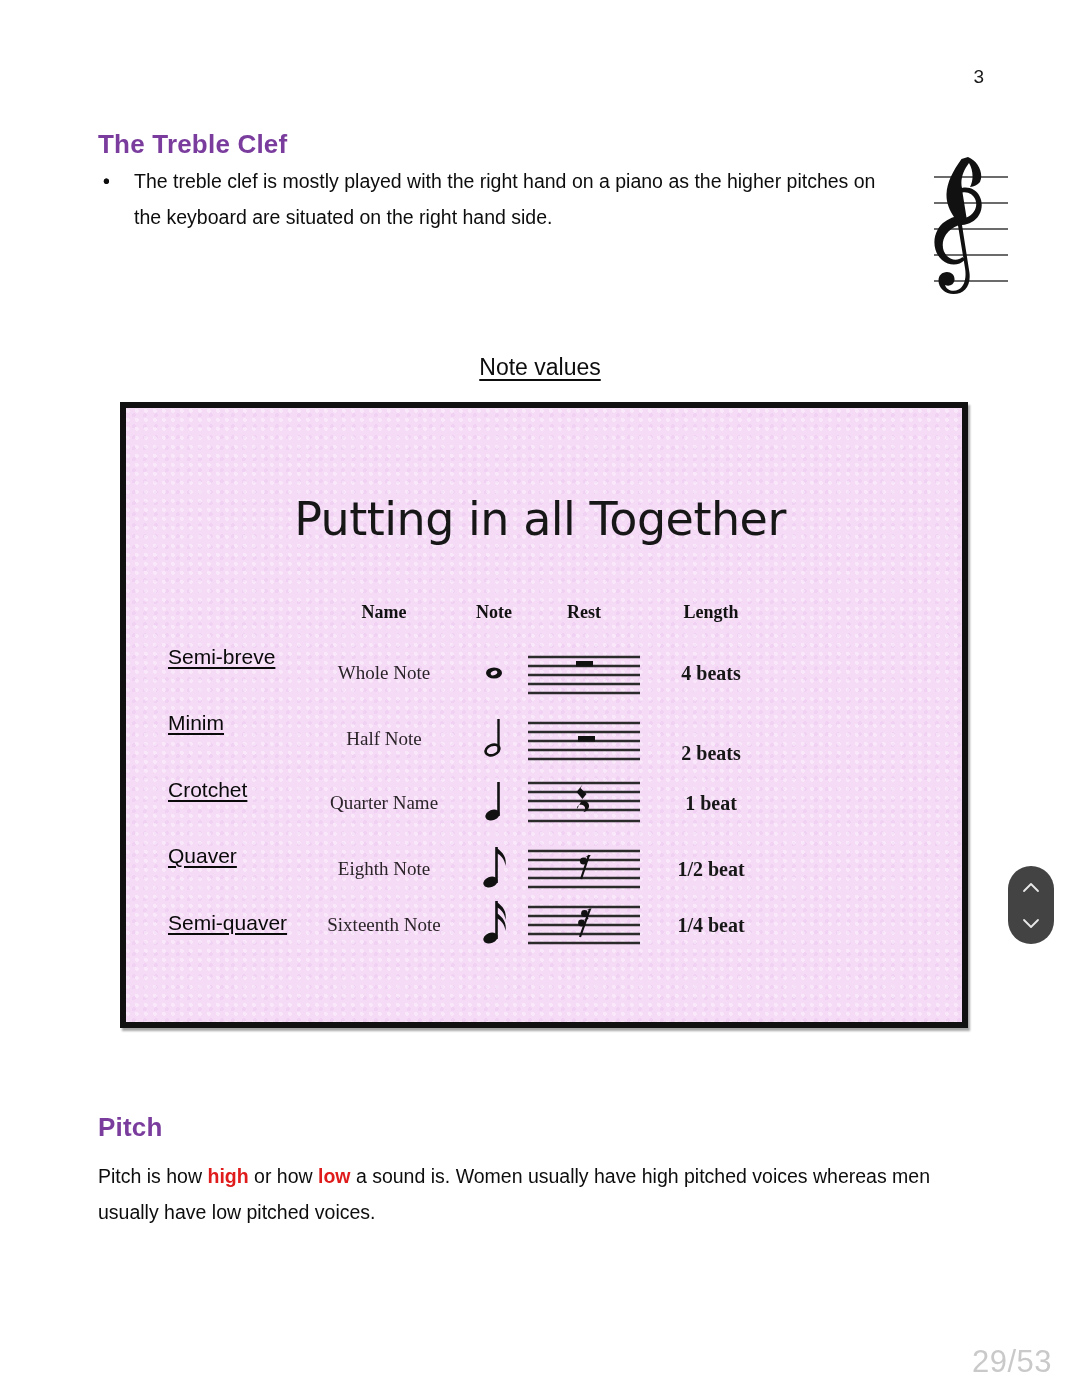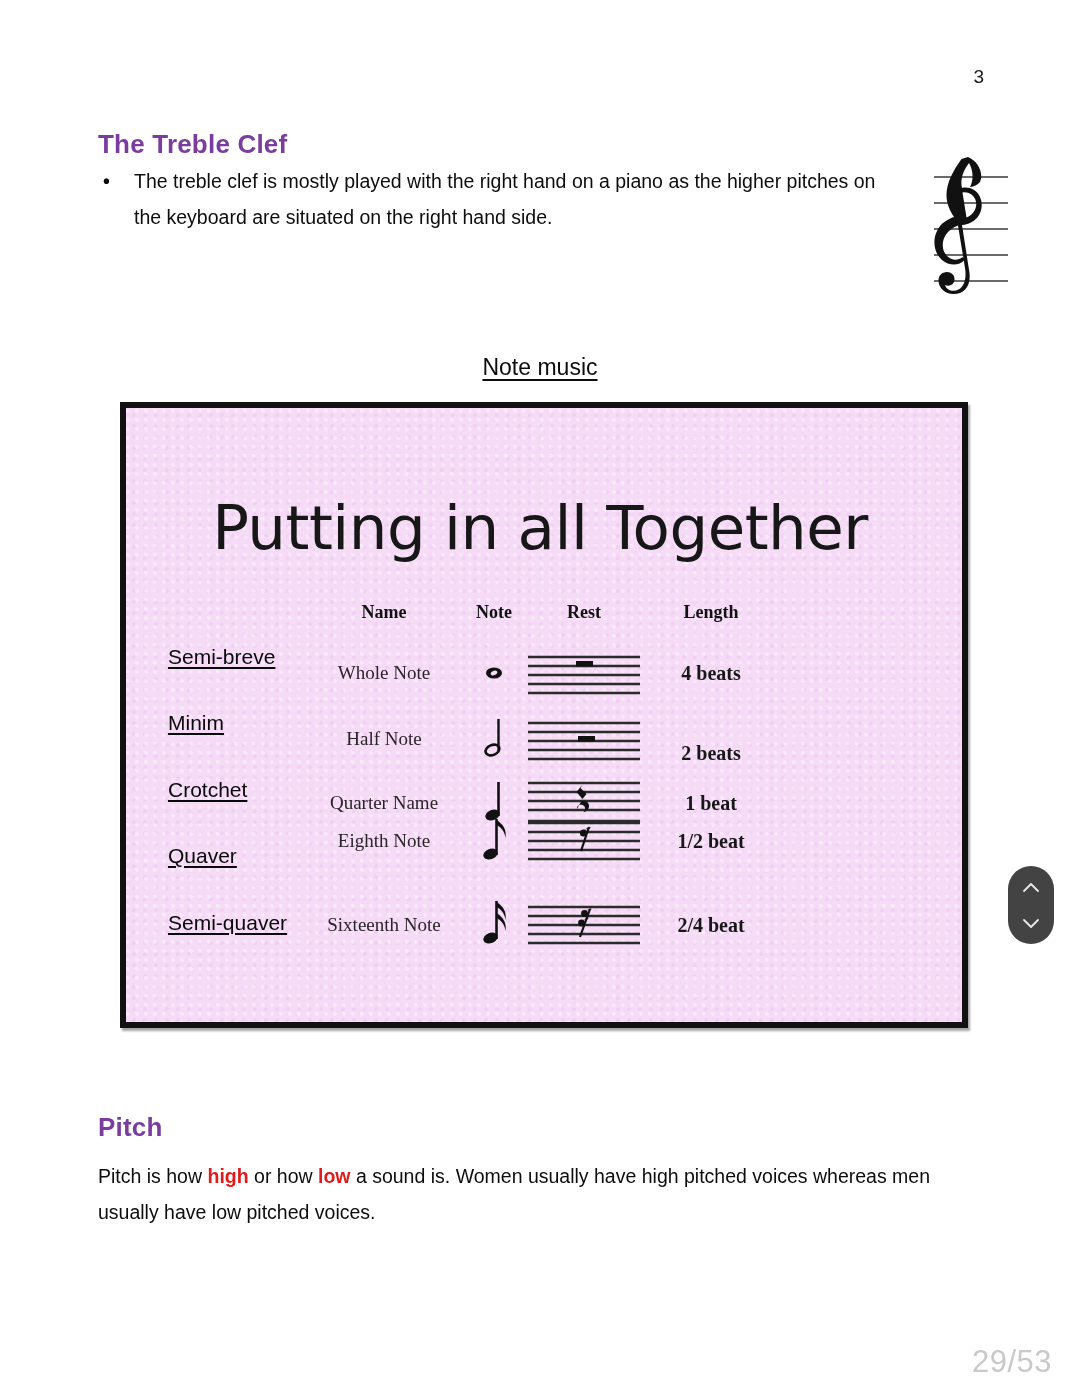--- a/index.html
+++ b/index.html
@@ -126,21 +126,21 @@
       #f6dbf7;
     background-size: 9px 9px, 11px 11px, auto;
   }
 
   .poster-title {
     position: absolute;
     left: 0;
     right: 8px;
     top: 84px;
     text-align: center;
-    font-size: 61px;
+    font-size: 46px;
     font-weight: 400;
     color: #171717;
     font-family: "DejaVu Sans", sans-serif;
     letter-spacing: -0.5px;
   }
 
   
   .poster-head {
     position: absolute;
     top: 194px;
@@ -304,21 +304,21 @@
                  Z
                  M 50.5 37.5
                  C 56 36.5, 61.5 39.5, 63.5 45
                  C 66 52, 62 59.5, 54.5 62.5
                  L 50.5 37.5 Z"></path>
       </g>
     </svg>
   </div>
 
   <div class="note-values-caption">
-    <span>Note music</span>
+    <span>Note values</span>
   </div>
 
   <div class="pink-frame">
     <div class="pink-inner"></div>
 
     <div class="poster-title">Putting in all Together</div>
 
     <div class="poster-head">
       <div class="col" style="left:258px;">Name</div>
       <div class="col" style="left:368px;">Note</div>
@@ -399,21 +399,21 @@
           </g>
           <path d="M60 2 L54.5 11 L60.5 17 L54 25 C58.5 22.5 62.5 24.5 63 28
                    C63.5 31.5 61 34.5 57.5 35 C60 32.5 59.5 29 56.5 28
                    C53.5 27 50.5 29 51 32 L56.5 22 L50.5 15 L57 7 Z" fill="#111"></path>
         </svg>
       </div>
 
       <div class="cell cell-length" style="left:585px; top:33px;">1 beat</div>
     </div>
 
-    <div class="poster-row" style="top:400px;">
+    <div class="poster-row" style="top:428px;">
       <div class="cell cell-name" style="left:258px; top:33px;">Eighth Note</div>
 
       <div class="note-holder" style="left:368px; top:33px;">
         <svg width="34" height="56" viewBox="0 0 34 56">
           <line x1="19.5" y1="44" x2="19.5" y2="8" stroke="#111" stroke-width="2.6"></line>
           <path d="M19.5 9 C26 13, 30 19, 28.5 27 C28 21, 24 16, 19.5 14 Z" fill="#111"></path>
           <ellipse cx="13.5" cy="43" rx="7.4" ry="5.2" fill="#111" transform="rotate(-22 13.5 43)"></ellipse>
         </svg>
       </div>
 
@@ -457,21 +457,21 @@
             <line x1="2" y1="44" x2="114" y2="44"></line>
           </g>
           <line x1="64" y1="10" x2="54" y2="38" stroke="#111" stroke-width="2.2"></line>
           <circle cx="58.5" cy="14.5" r="3.4" fill="#111"></circle>
           <path d="M59 12 C63 10, 65.5 11.5, 65.5 9.5 L64 9.5 Z" fill="#111"></path>
           <circle cx="55.5" cy="24" r="3.4" fill="#111"></circle>
           <path d="M56 21.5 C60 19.5, 62.5 21, 62.5 19 L61 19 Z" fill="#111"></path>
         </svg>
       </div>
 
-      <div class="cell cell-length" style="left:585px; top:33px;">2/4 beat</div>
+      <div class="cell cell-length" style="left:585px; top:33px;">1/4 beat</div>
     </div>
 
     <div class="overlay-label" style="left:42px; top:237px;">Semi-breve</div>
     <div class="overlay-label" style="left:42px; top:303px;">Minim</div>
     <div class="overlay-label" style="left:42px; top:370px;">Crotchet</div>
     <div class="overlay-label" style="left:42px; top:436px;">Quaver</div>
     <div class="overlay-label" style="left:42px; top:503px;">Semi-quaver</div>
   </div>
 
   <div class="h-pitch">Pitch</div>

